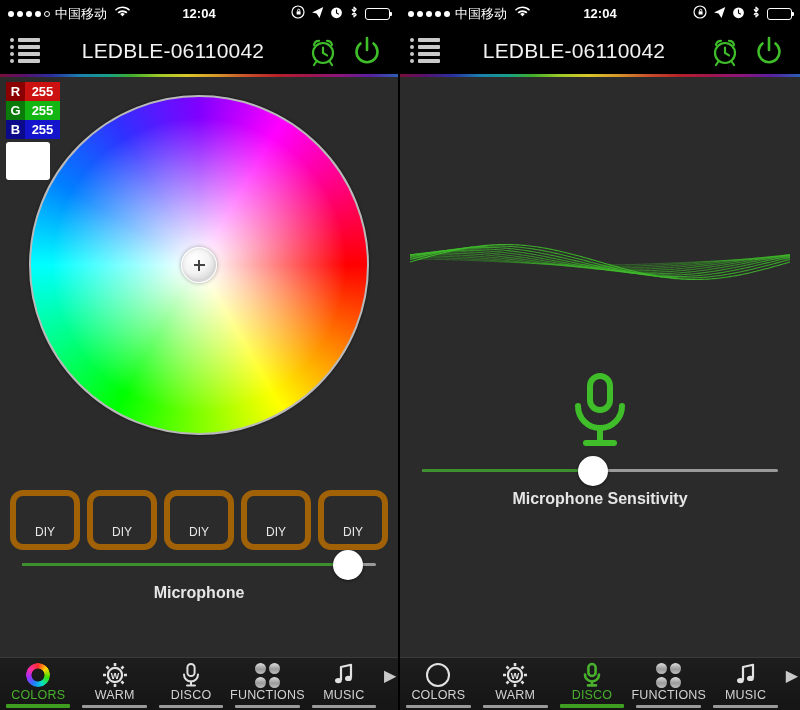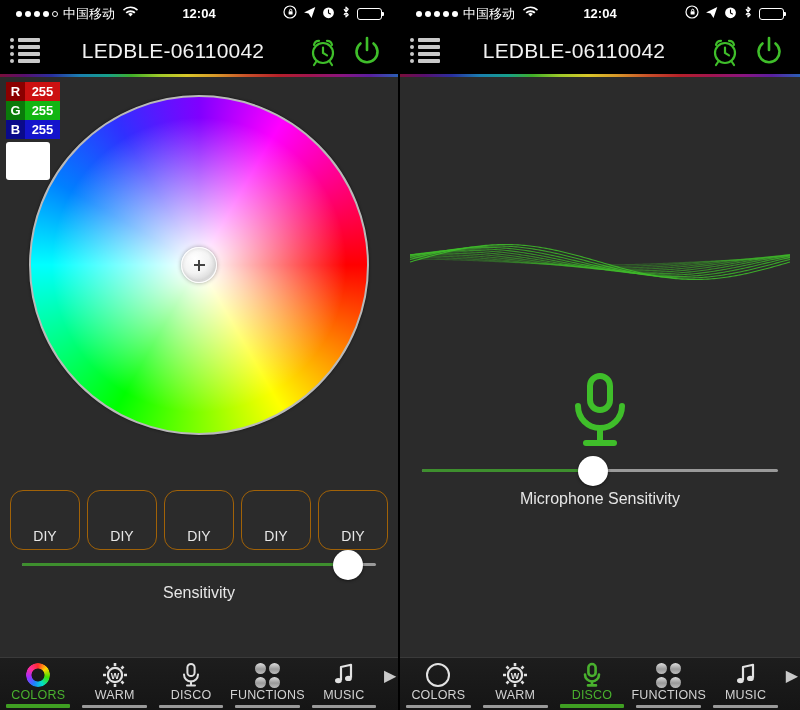--- a/index.html
+++ b/index.html
@@ -10,21 +10,21 @@
     overflow: hidden;
   }
   .stage { width: 800px; height: 710px; display: flex; background:#000; }
   .phone { width: 400px; height: 710px; position: relative; background:#2b2b2b; overflow:hidden; }
   .phone.left { border-right: 2px solid #000; }
 
   
   .statusbar {
     height: 27px; background:#000; color:#fff;
     display:flex; align-items:center; position:relative;
-    font-size:13px; padding: 0 16px;
+    font-size:13px; padding: 0 8px;
   }
   .sb-left { display:flex; align-items:center; gap:5px; }
   .dots { display:flex; gap:3px; align-items:center; }
   .dot { width:6px; height:6px; border-radius:50%; background:#fff; }
   .dot.hollow { background:transparent; border:1px solid #fff; width:6px; height:6px; }
   .carrier { font-size:13px; letter-spacing:0px; font-family:"DejaVu Sans", sans-serif; }
   .wifi { margin-left:3px; }
   .sb-time {
     position:absolute; left:0; right:0; text-align:center;
     font-size:13px; font-weight:bold; pointer-events:none;
@@ -99,27 +99,27 @@
   }
   .picker::before { width:11px; height:2px; }
   .picker::after { width:2px; height:11px; }
 
   
   .diy-row {
     position:absolute; left:10px; right:10px; top:413px;
     display:flex; justify-content:space-between;
   }
   .diy {
-    width:70px; height:60px; border:1px solid #a16207; border-radius:13px;
-    color:#e8e8e8; font-size:14px; display:flex; align-items:flex-end;
+    width:70px; height:60px; border:6px solid #a16207; border-radius:13px;
+    color:#e8e8e8; font-size:12px; display:flex; align-items:flex-end;
     justify-content:center; padding-bottom:5px; background:transparent; cursor:pointer;
   }
 
   
-  .slider-wrap { position:absolute; left:0; right:0; }
+  .slider-wrap { position:absolute; left:0; right:0;font-weight:bold; }
   .slider-wrap.brightness { top:486px; }
   .track {
     position:relative; height:3px; margin:0 22px; border-radius:2px;
   }
   .track-bg { position:absolute; inset:0; background:#9a9a9a; border-radius:2px; }
   .track-fill { position:absolute; left:0; top:0; bottom:0; background:#3e8f2e; border-radius:2px; }
   .knob {
     position:absolute; top:50%; width:30px; height:30px; border-radius:50%;
     background:#fff; transform:translate(-50%,-50%);
     box-shadow:0 1px 3px rgba(0,0,0,0.5); cursor:pointer;
@@ -296,21 +296,21 @@
         <div class="diy">DIY</div>
         <div class="diy">DIY</div>
       </div>
 
       <div class="slider-wrap brightness">
         <div class="track">
           <div class="track-bg"></div>
           <div class="track-fill" id="bright-fill" style="width: 92%;"></div>
           <div class="knob" id="bright-knob" style="left: 92%;"></div>
         </div>
-        <div class="slider-label">Sensitivity</div>
+        <div class="slider-label">Microphone</div>
       </div>
     </div>
 
     <div class="tabbar">
       <div class="tab active">
         <span class="tab-ico">
             <span class="rainbow-ring"></span>
           </span>
         <span class="tab-label">COLORS</span>
         <span class="tab-underline"></span>

